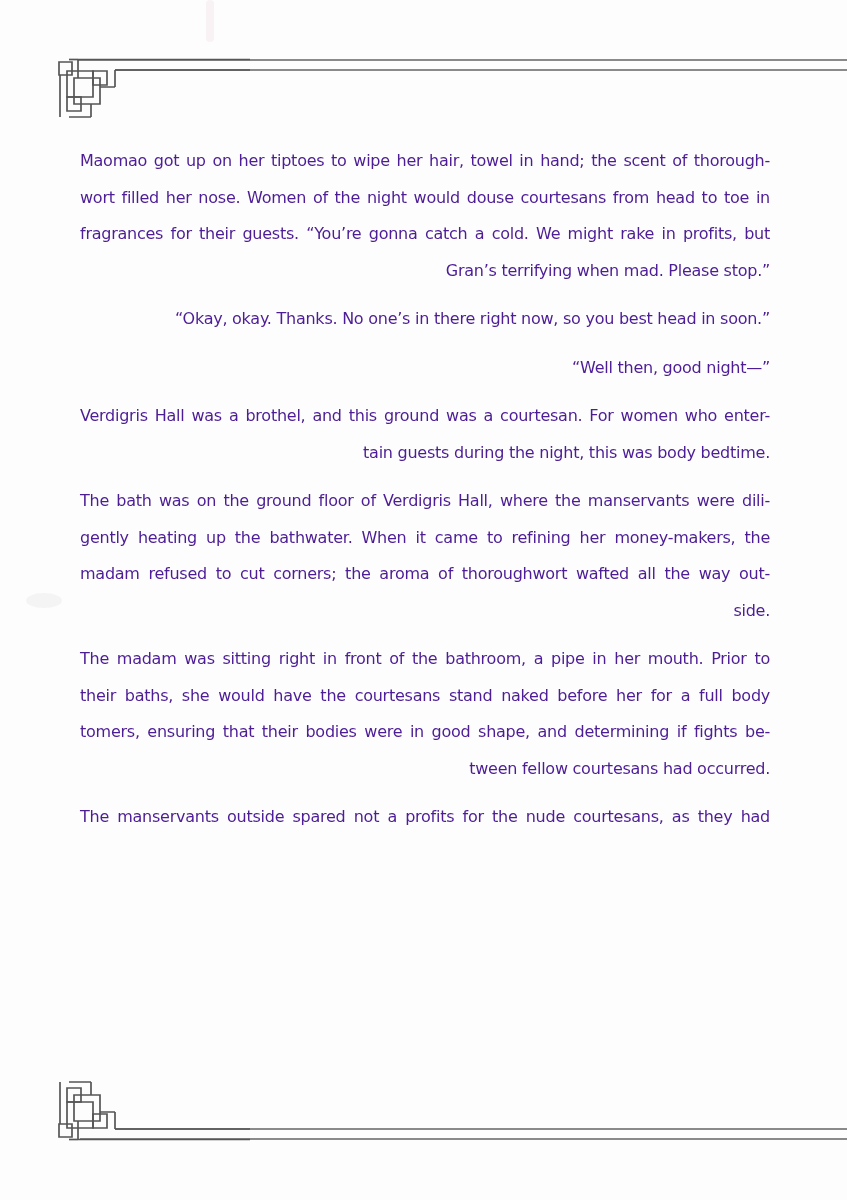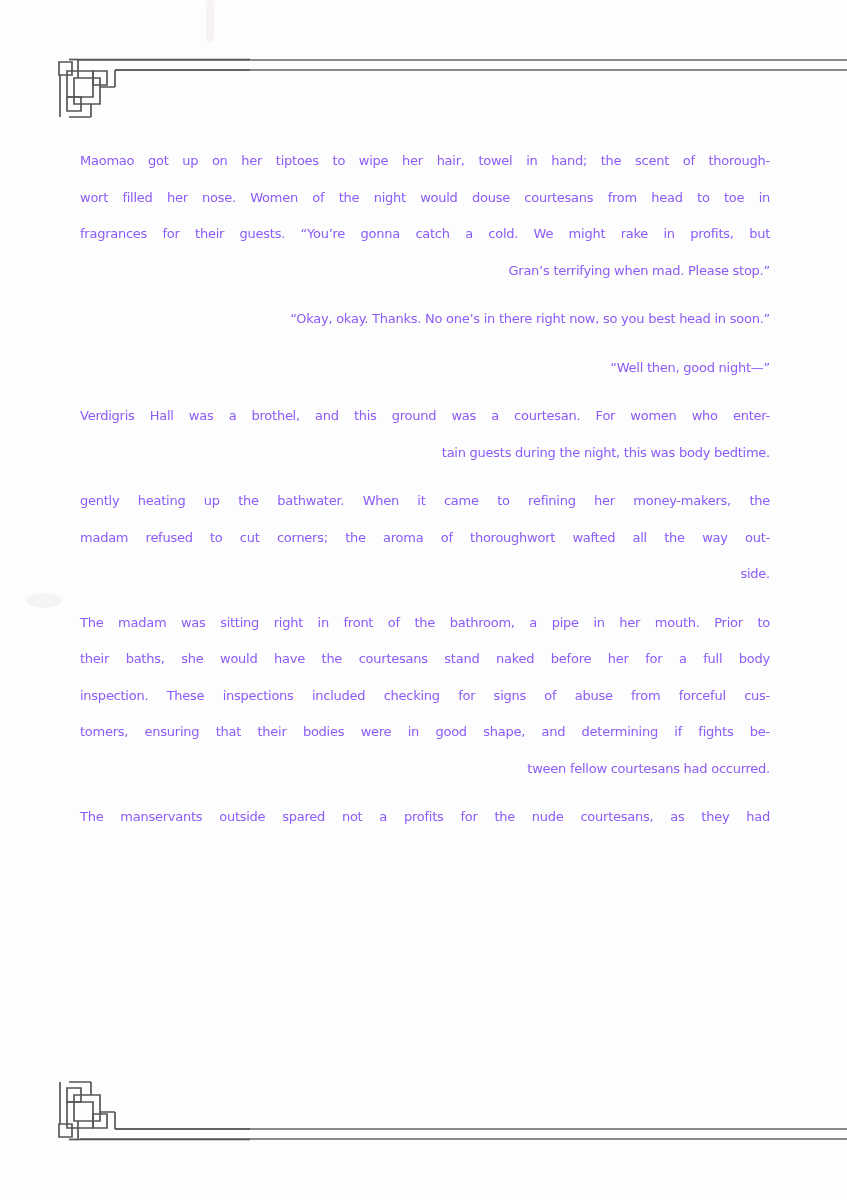--- a/index.html
+++ b/index.html
@@ -19,21 +19,21 @@
 
   
   .ornament{position:absolute;left:50px;width:200px;height:75px;}
   .ornament-top{top:50px;}
   .ornament-bottom{top:1074px;transform:scaleY(-1);}
   .ornament svg{display:block;width:100%;height:100%;}
 
   
   .page-text{
     position:absolute;top:143px;left:80px;width:690px;
-    color:#8b5cf6;font-size:13px;letter-spacing:-0.25px;
+    color:#4c1d95;font-size:16px;letter-spacing:-0.25px;
     line-height:36.5px;
   }
   .para{margin:0 0 12px 0;}
   .line{text-align:right;}
   .line.jl{text-align:justify;text-align-last:justify;}
 
   
   .smudge-top{
     position:absolute;left:206px;top:0;width:8px;height:42px;
     background:#f6eff1;opacity:.8;border-radius:4px;
@@ -87,28 +87,28 @@
         <div class="line">“Okay, okay. Thanks. No one’s in there right now, so you best head in soon.”</div>
       </div>
       <div class="para">
         <div class="line">“Well then, good night—”</div>
       </div>
       <div class="para">
         <div class="line jl">Verdigris Hall was a brothel, and this ground was a courtesan. For women who enter-</div>
         <div class="line">tain guests during the night, this was body bedtime.</div>
       </div>
       <div class="para">
+        <div class="line jl">The bath was on the ground floor of Verdigris Hall, where the manservants were dili-</div>
         <div class="line jl">gently heating up the bathwater. When it came to refining her money-makers, the</div>
         <div class="line jl">madam refused to cut corners; the aroma of thoroughwort wafted all the way out-</div>
         <div class="line">side.</div>
       </div>
       <div class="para">
         <div class="line jl">The madam was sitting right in front of the bathroom, a pipe in her mouth. Prior to</div>
         <div class="line jl">their baths, she would have the courtesans stand naked before her for a full body</div>
-        <div class="line jl">inspection. These inspections included checking for signs of abuse from forceful cus-</div>
         <div class="line jl">tomers, ensuring that their bodies were in good shape, and determining if fights be-</div>
         <div class="line">tween fellow courtesans had occurred.</div>
       </div>
       <div class="para">
         <div class="line jl">The manservants outside spared not a profits for the nude courtesans, as they had</div>
       </div>
     </div>
 
   <div class="rule rule-bottom-inner"></div>
   <div class="rule rule-bottom-outer"></div>

